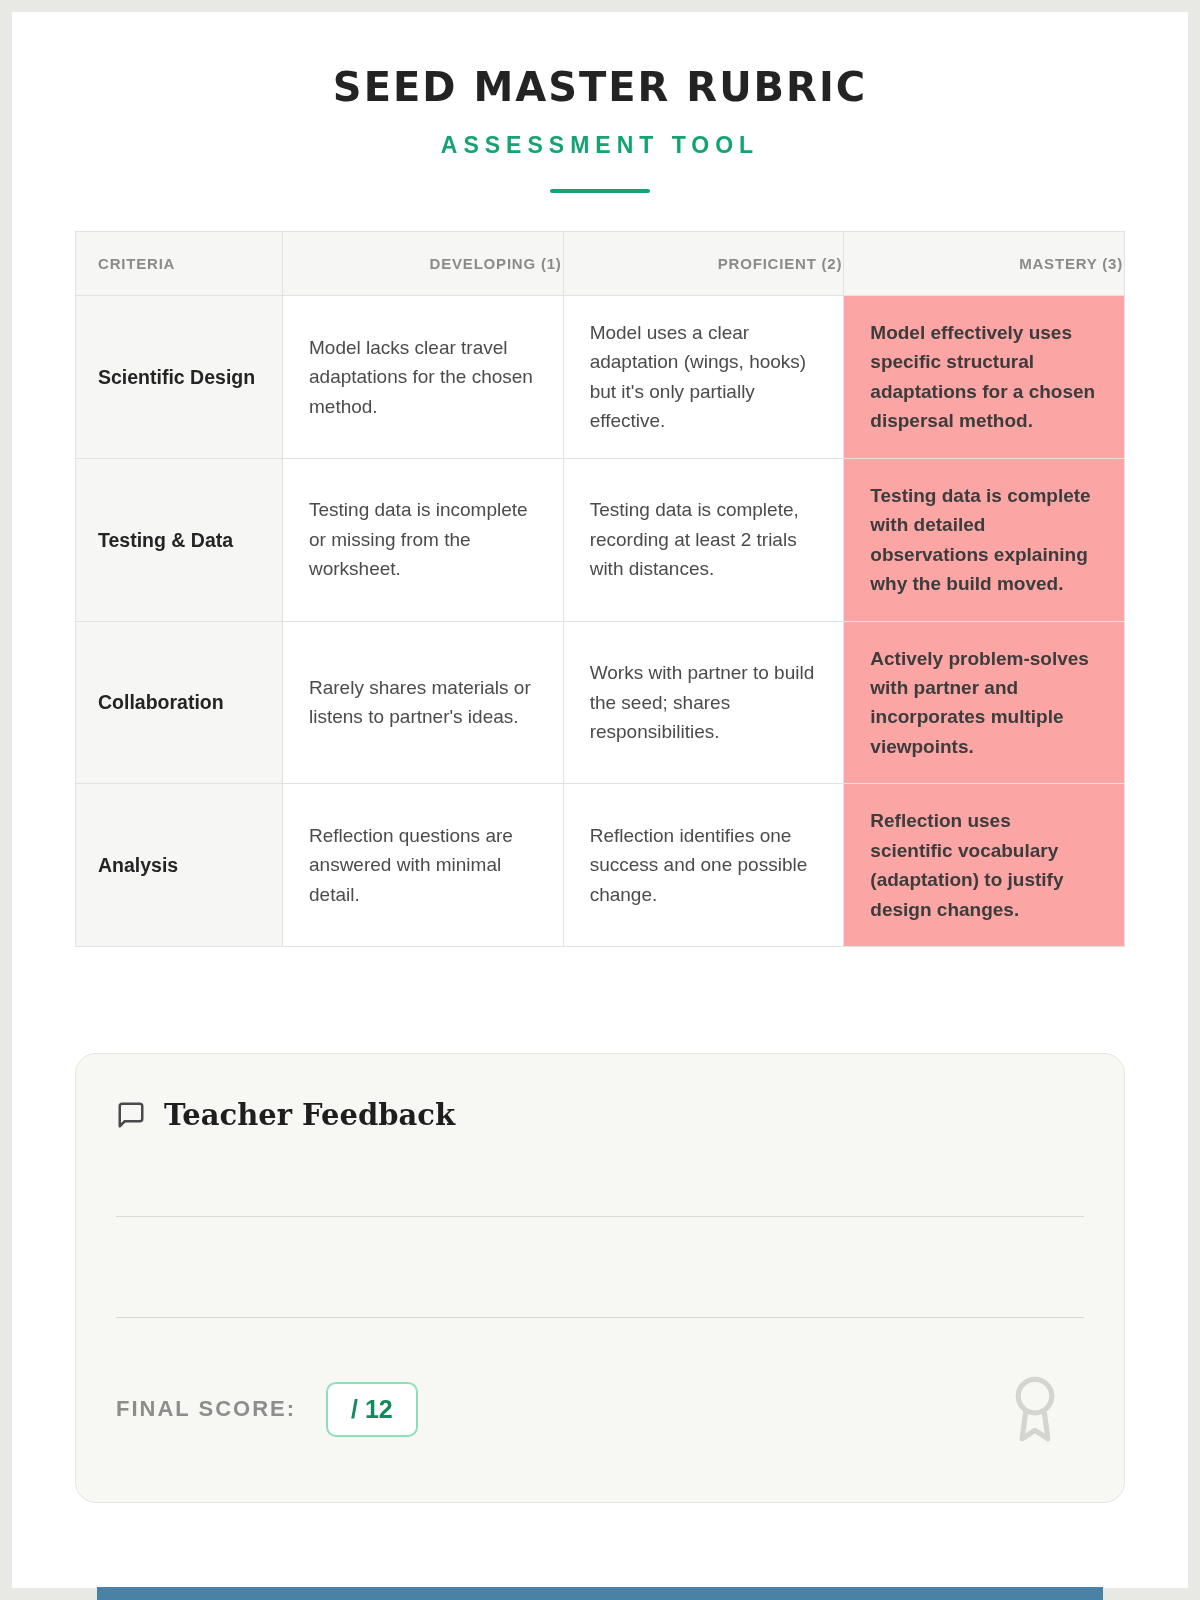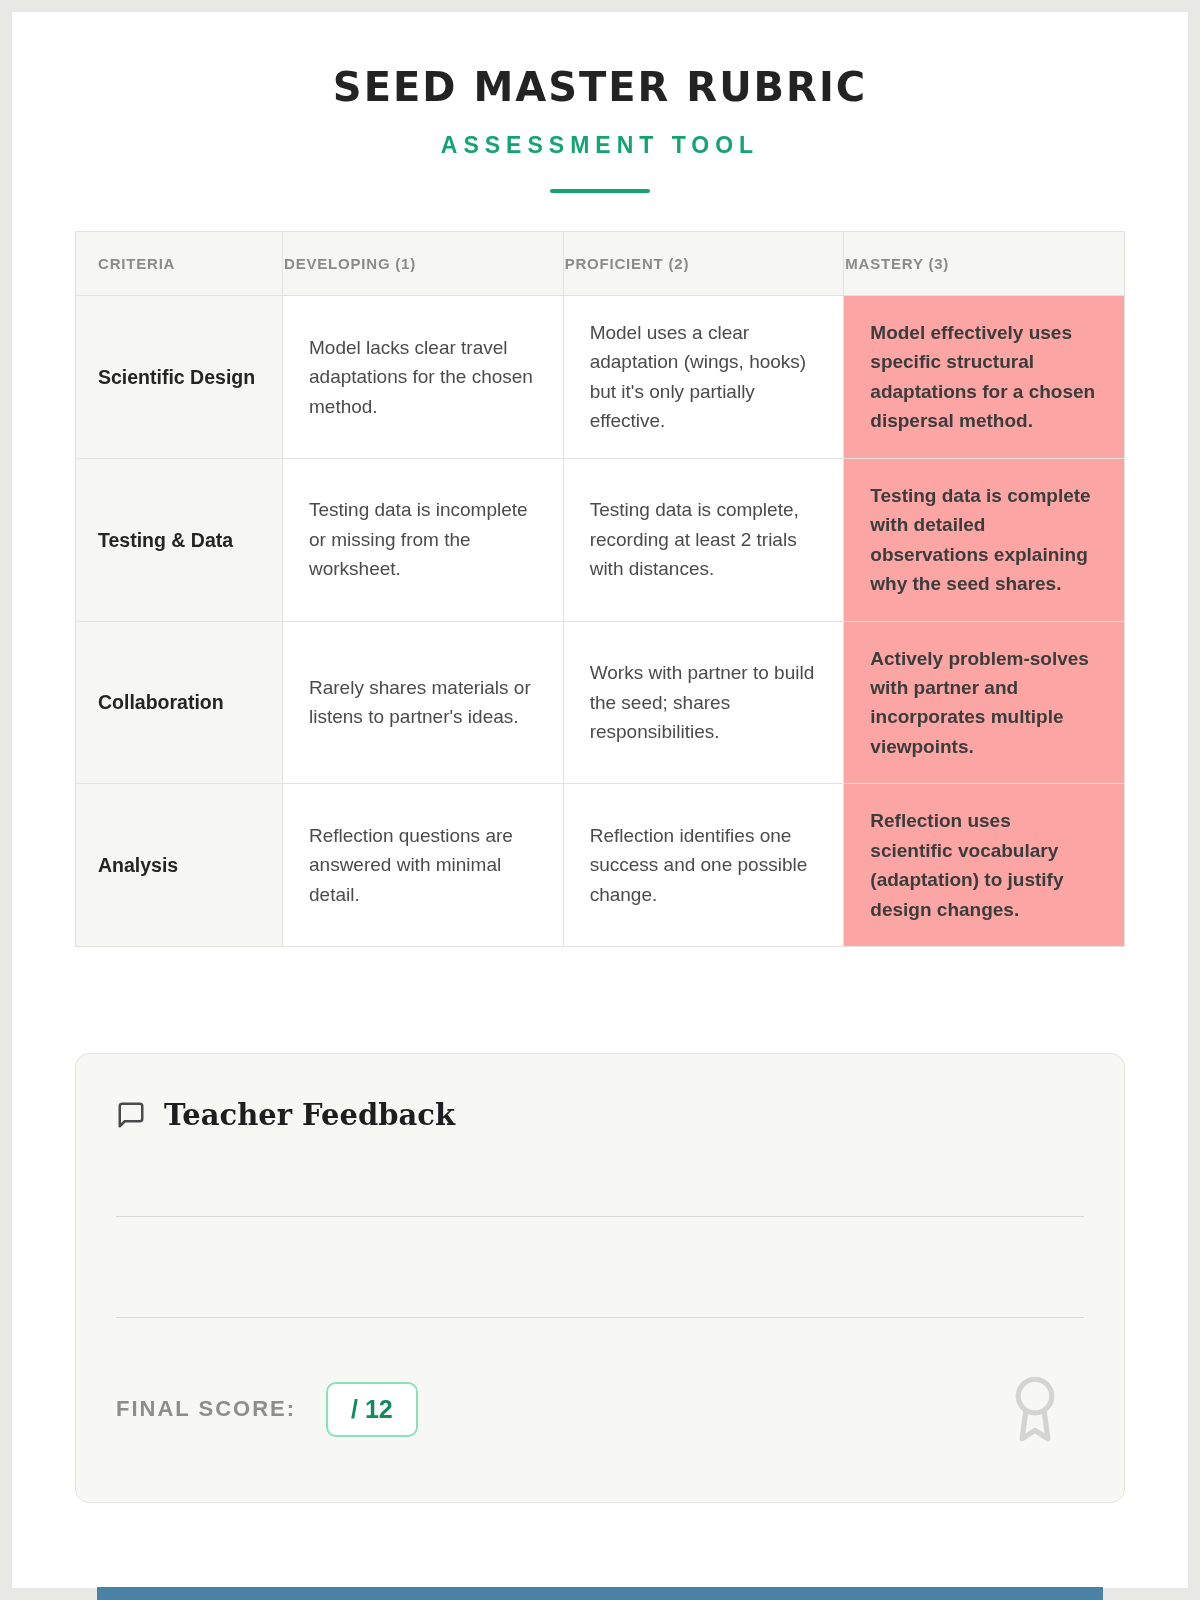--- a/index.html
+++ b/index.html
@@ -50,21 +50,21 @@
     border-radius: 15px;
   }
   .rubric th, .rubric td { border: 1px solid #e2e2de; }
   .rubric th {
     background: #f6f6f4;
     height: 64px;
     font-size: 15px;
     font-weight: bold;
     letter-spacing: 0.8px;
     color: #8b8b89;
-    text-align: left;
+    text-align: right;
   }
   .rubric th.col-criteria {
     width: 207px;
     text-align: left;
     padding-left: 22px;
   }
   .rubric tbody tr { height: 160px; }
   .rubric td {
     padding: 22px 26px;
     font-size: 19px;
@@ -86,21 +86,21 @@
     font-weight: bold;
     color: #3c3c3c;
   }
   
   .feedback {
     margin: 106px auto 0;
     width: 1050px;
     height: 450px;
     background: #f7f7f4;
     border: 1px solid #e5e5e1;
-    border-radius: 14px;
+    border-radius: 21px;
     padding: 44px 40px 0;
     position: relative;
   }
   .fb-header { display: flex; align-items: center; gap: 18px; }
   .fb-title {
     font-family: "DejaVu Serif", serif;
     font-weight: bold;
     font-size: 29px;
     color: #1e1e1e;
   }
@@ -158,21 +158,21 @@
       <tr>
         <td class="criteria">Scientific Design</td>
         <td>Model lacks clear travel adaptations for the chosen method.</td>
         <td>Model uses a clear adaptation (wings, hooks) but it's only partially effective.</td>
         <td class="mastery">Model effectively uses specific structural adaptations for a chosen dispersal method.</td>
       </tr>
       <tr>
         <td class="criteria">Testing &amp; Data</td>
         <td>Testing data is incomplete or missing from the worksheet.</td>
         <td>Testing data is complete, recording at least 2 trials with distances.</td>
-        <td class="mastery">Testing data is complete with detailed observations explaining why the seed shares.</td>
+        <td class="mastery">Testing data is complete with detailed observations explaining why the build moved.</td>
       </tr>
       <tr>
         <td class="criteria">Collaboration</td>
         <td>Rarely shares materials or listens to partner's ideas.</td>
         <td>Works with partner to build the seed; shares responsibilities.</td>
         <td class="mastery">Actively problem-solves with partner and incorporates multiple viewpoints.</td>
       </tr>
       <tr>
         <td class="criteria">Analysis</td>
         <td>Reflection questions are answered with minimal detail.</td>

